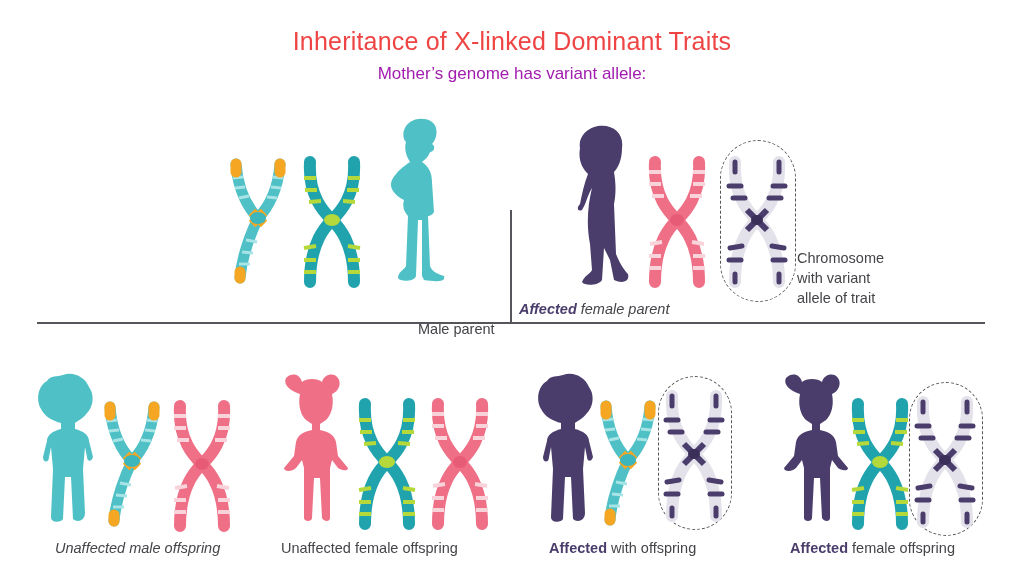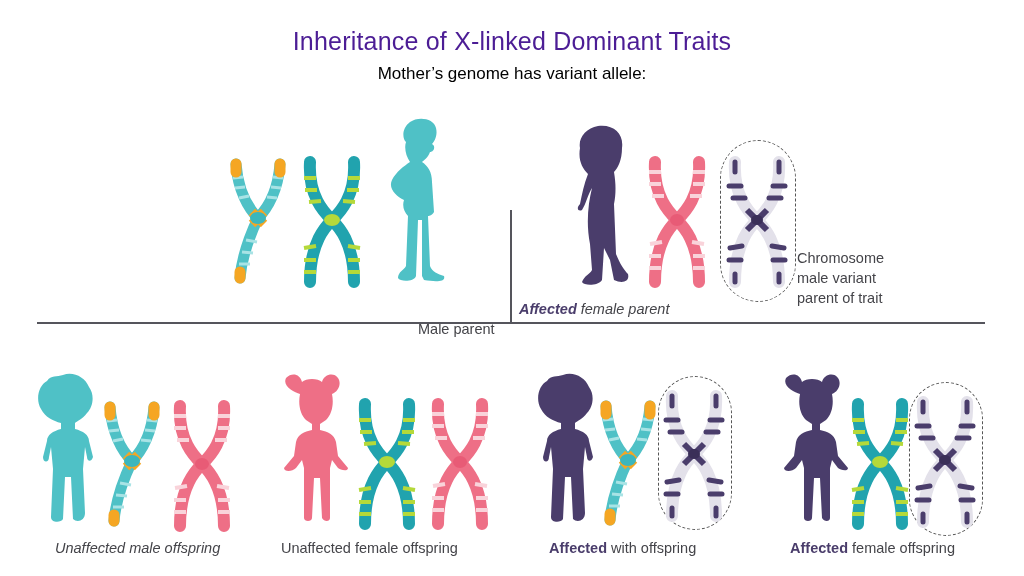--- a/index.html
+++ b/index.html
@@ -1,20 +1,20 @@
 <!DOCTYPE html>
 <html><head>
 <meta charset="utf-8">
 <style>
   html, body { margin:0; padding:0; background:#ffffff; }
   body { width:1024px; height:576px; position:relative; overflow:hidden;
          font-family:"Liberation Sans", "DejaVu Sans", sans-serif; color:#3b3a40; }
   .abs { position:absolute; }
-  .title { left:0; width:1024px; top:27px; text-align:center; font-size:25px; color:#4c1d95; letter-spacing:0.2px; }
-  .subtitle { left:0; width:1024px; top:64px; text-align:center; font-size:17px; color:#000000; }
+  .title { left:0; width:1024px; top:27px; text-align:center; font-size:25px; color:#ef4444; letter-spacing:0.2px; }
+  .subtitle { left:0; width:1024px; top:64px; text-align:center; font-size:17px; color:#a21caf; }
   .label { font-size:14.5px; color:#444449; white-space:nowrap; }
   .label b { color:#4a3d6b; font-weight:bold; }
   .hline { left:37px; top:322px; width:948px; height:2px; background:#55555c; }
   .vline { left:510px; top:210px; width:2px; height:113px; background:#55555c; }
   .dashed { border:1.5px dashed #555; border-radius:40px; }
   svg { position:absolute; overflow:visible; }
 </style>
 </head>
 <body>
 
@@ -160,22 +160,22 @@
     </svg>
   <svg style="left:647px;top:158px;" width="60" height="128">
       <use href="#chrXpink"></use>
     </svg>
   <div class="abs dashed" style="left:720px;top:140px;width:74px;height:160px;"></div>
   <svg style="left:727px;top:158px;" width="60" height="128">
       <use href="#chrXpurple"></use>
     </svg>
   <div class="abs label" style="left:797px;top:200px;line-height:20px;font-size:14.5px;margin-top:48px;">
     <div>Chromosome</div>
-    <div>male variant</div>
-    <div>parent of trait</div>
+    <div>with variant</div>
+    <div>allele of trait</div>
   </div>
   <div class="abs label" style="left:519px;top:301px;font-style:italic;"><b>Affected</b><span> female parent</span></div>
 </div>
 
 <div class="abs vline"></div>
 <div class="abs hline"></div>
 
 <div>
 
   <svg style="left:33px;top:373px;" width="64" height="152">

